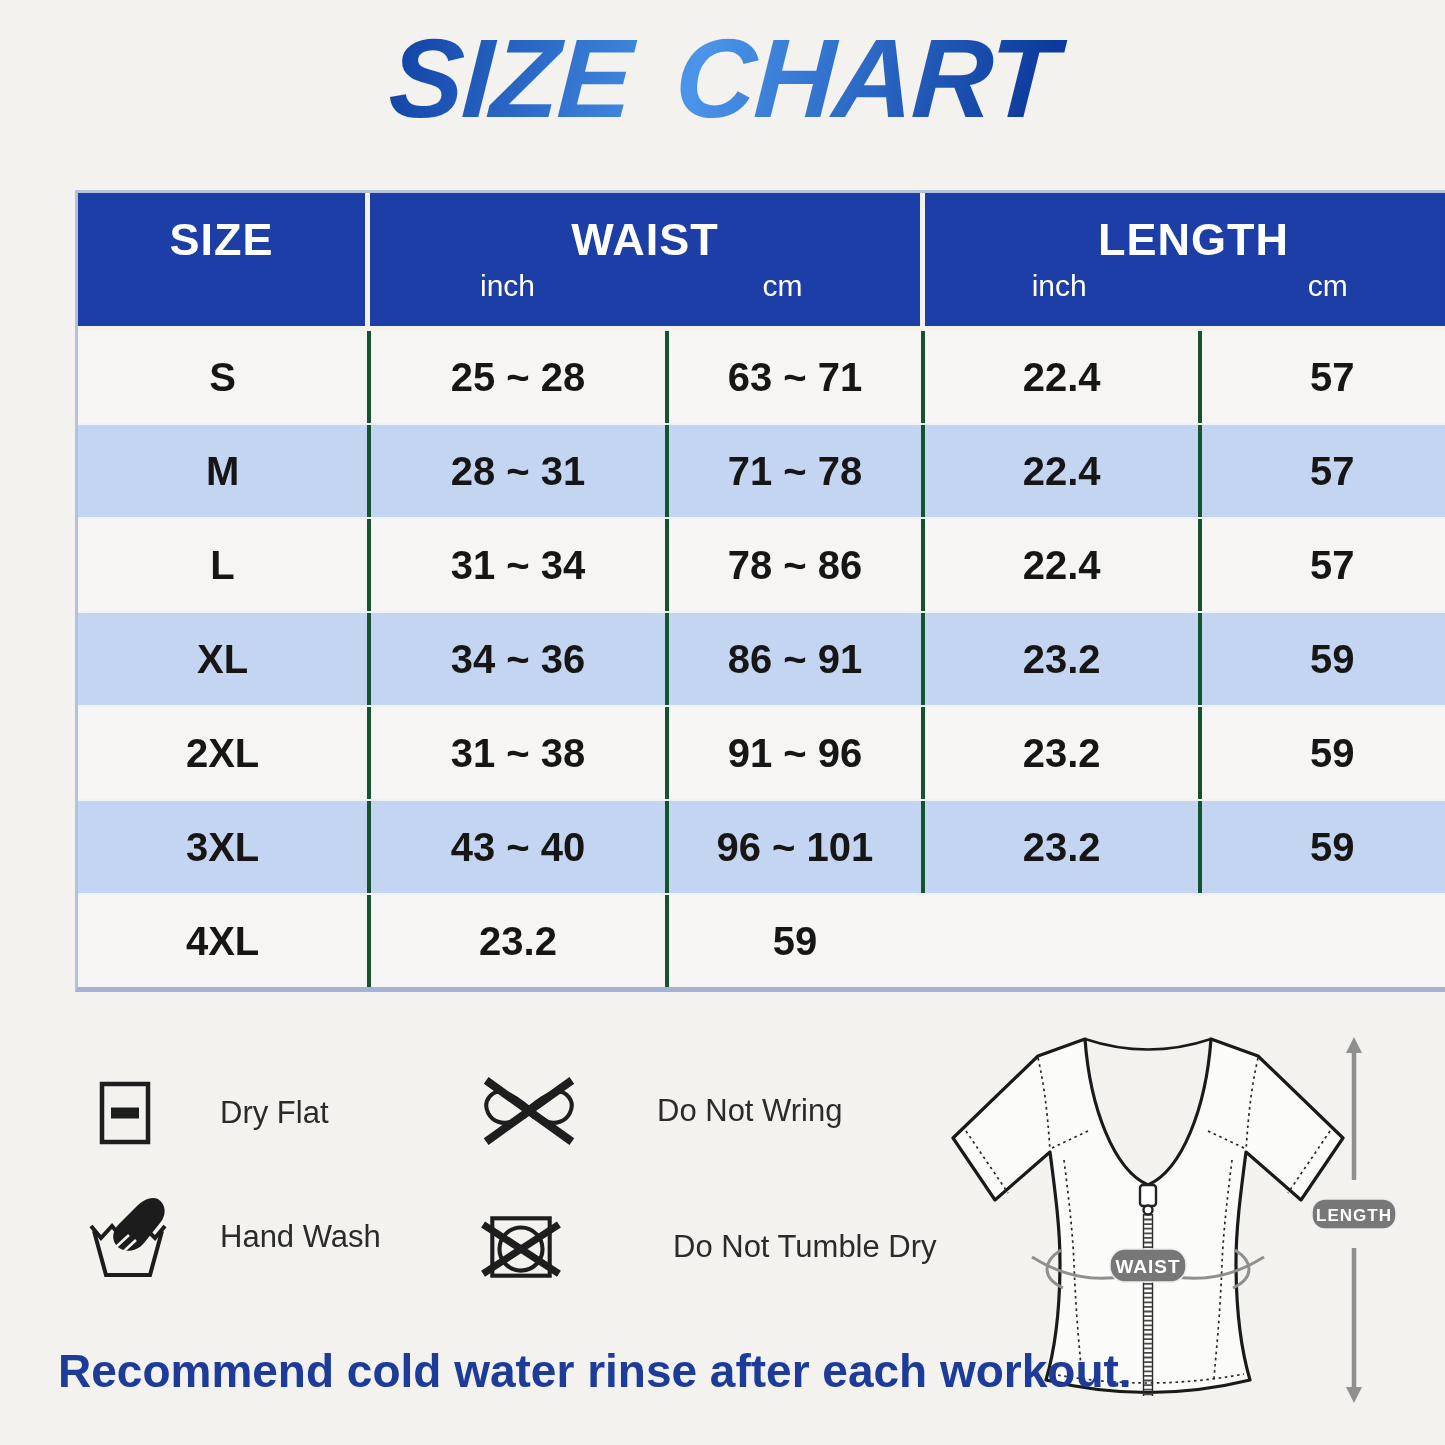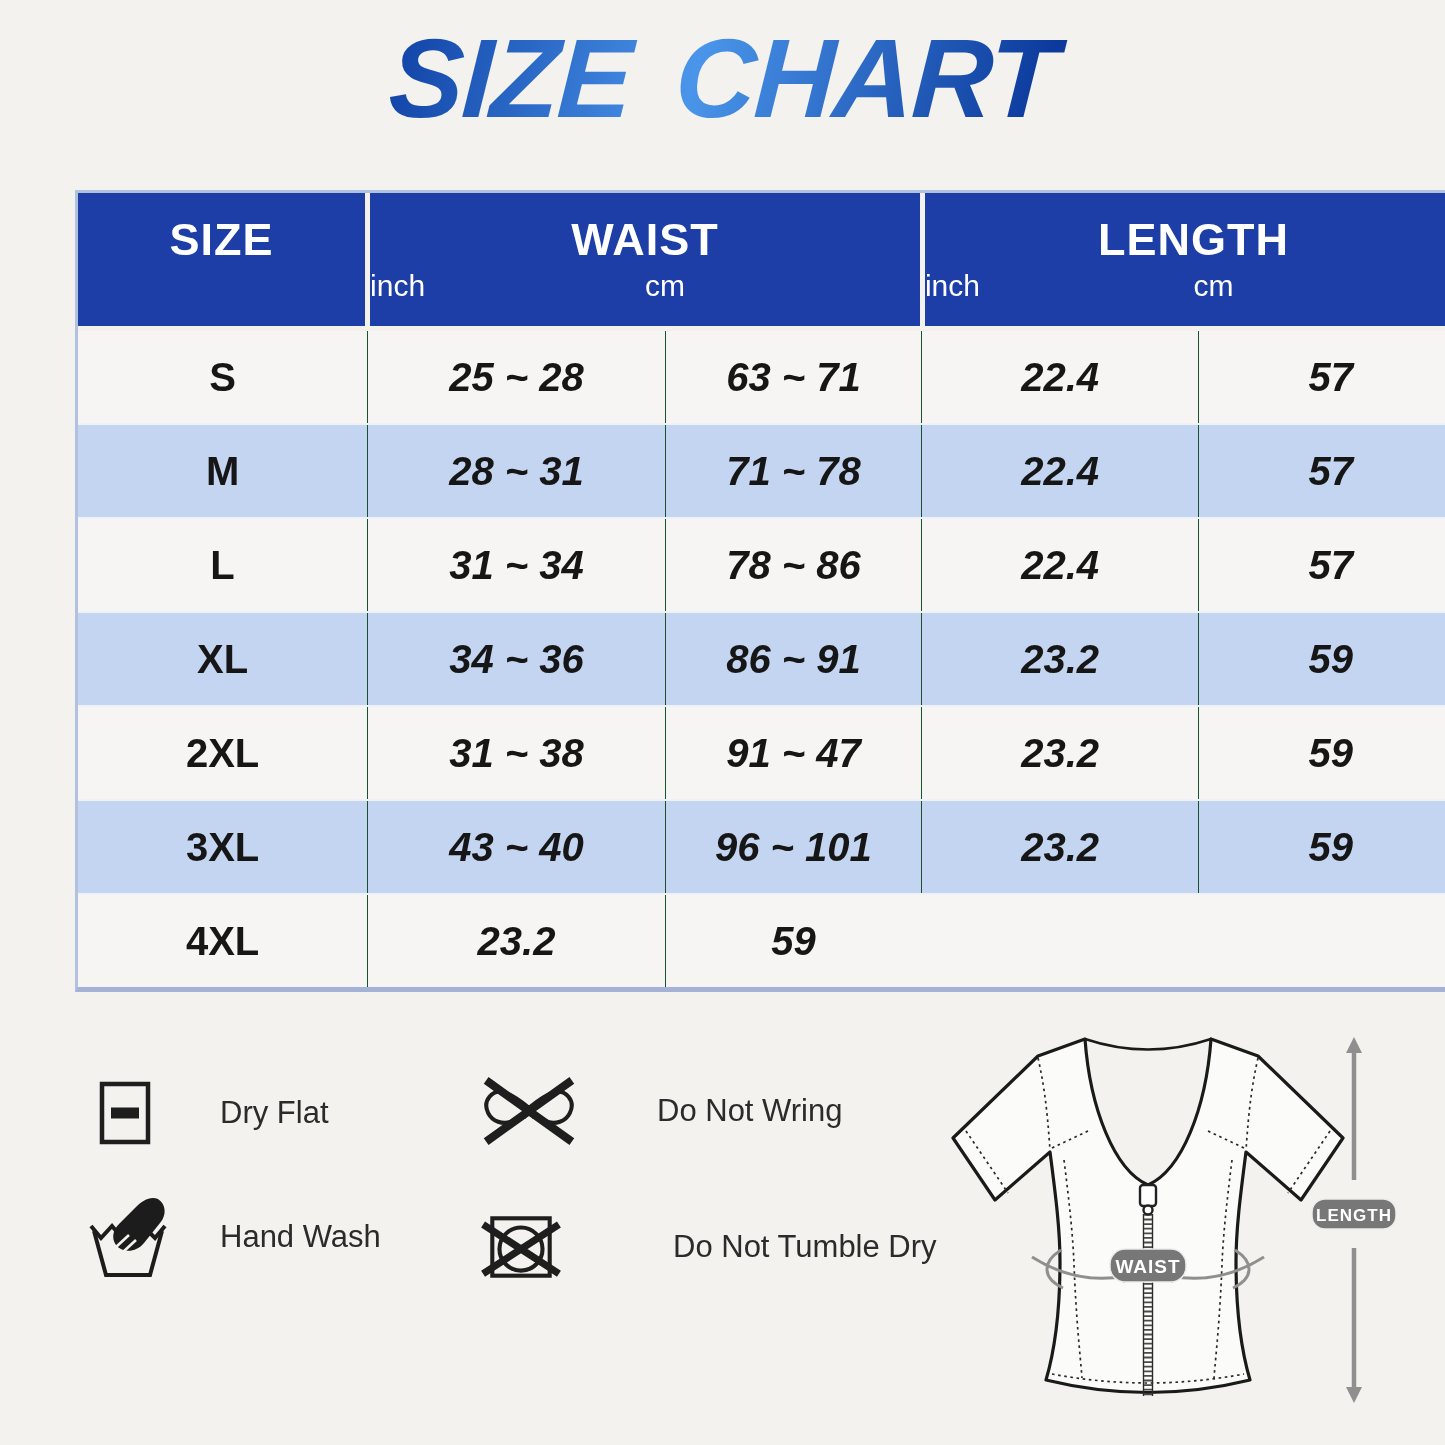--- a/index.html
+++ b/index.html
@@ -21,31 +21,31 @@
     border:3px solid #b3c1e0;border-bottom-width:5px;border-bottom-color:#a3b2d6;
     background:#f3f2ef;box-sizing:border-box;
   }
   .thead{display:grid;grid-template-columns:271fr 519fr 507fr;column-gap:5px;height:133px;}
   .th{
     background:#1c3ea6;color:#ffffff;display:flex;flex-direction:column;
     align-items:center;padding-top:24px;box-sizing:border-box;
   }
   .th-label{font-size:45px;font-weight:bold;letter-spacing:1px;line-height:1;}
   .th-units{display:flex;width:100%;margin-top:7px;}
-  .th-units span{flex:1;text-align:left;font-size:30px;font-weight:normal;}
+  .th-units span{flex:1;text-align:center;font-size:30px;font-weight:normal;}
   .tbody{border-top:5px solid #f3f2ef;}
   .row{display:grid;grid-template-columns:271fr 279fr 240fr 260fr 247fr;height:92px;}
   .row + .row{border-top:2px solid #eef1f6;}
   .row:nth-child(odd){background:#f6f5f3;}
   .row:nth-child(even){background:#c4d5f2;}
   .cell{
     display:flex;align-items:center;justify-content:center;
     font-size:40px;font-weight:bold;color:#161616;box-sizing:border-box;
   }
-  .cell + .cell{border-left:1px solid #14532d;font-style:italic;}
+  .cell + .cell{border-left:4px solid #14532d;}
   
   .care-item{position:absolute;display:flex;align-items:center;}
   .care-iconbox{display:flex;align-items:center;justify-content:flex-start;}
   #care-dry-flat{left:98px;top:1080px;}   #care-dry-flat .care-iconbox{width:122px;}
   #care-wring{left:478px;top:1074px;}     #care-wring .care-iconbox{width:179px;}
   #care-hand-wash{left:88px;top:1194px;align-items:center;}  #care-hand-wash .care-iconbox{width:132px;}
   #care-tumble{left:480px;top:1206px;gap:16px;}    #care-tumble .care-iconbox{width:177px;}
   .care-label{font-size:31px;color:#2b2b2b;white-space:nowrap;}
   
   .garment{position:absolute;left:930px;top:1018px;}
@@ -107,21 +107,21 @@
       <div class="row">
         <div class="cell">XL</div>
         <div class="cell">34 ~ 36</div>
         <div class="cell">86 ~ 91</div>
         <div class="cell">23.2</div>
         <div class="cell">59</div>
       </div>
       <div class="row">
         <div class="cell">2XL</div>
         <div class="cell">31 ~ 38</div>
-        <div class="cell">91 ~ 47</div>
+        <div class="cell">91 ~ 96</div>
         <div class="cell">23.2</div>
         <div class="cell">59</div>
       </div>
       <div class="row">
         <div class="cell">3XL</div>
         <div class="cell">43 ~ 40</div>
         <div class="cell">96 ~ 101</div>
         <div class="cell">23.2</div>
         <div class="cell">59</div>
       </div>
@@ -233,14 +233,15 @@
     <g>
       <line x1="424" y1="32" x2="424" y2="162" stroke="#8f8f8f" stroke-width="4.5"></line>
       <polygon points="424,19 416,35 432,35" fill="#8f8f8f"></polygon>
       <line x1="424" y1="230" x2="424" y2="372" stroke="#8f8f8f" stroke-width="4.5"></line>
       <polygon points="424,385 416,369 432,369" fill="#8f8f8f"></polygon>
     </g>
     <rect x="382" y="181" width="84" height="30" rx="13" fill="#777777" stroke="#ededed" stroke-width="1.5"></rect>
     <text x="424" y="203" text-anchor="middle" font-family="Liberation Sans, sans-serif" font-size="17" font-weight="bold" letter-spacing="1" fill="#ffffff">LENGTH</text>
   </svg>
 
+  <p class="footer">Recommend cold water rinse after each workout.</p>
 
 </div>
 
 </body></html>

